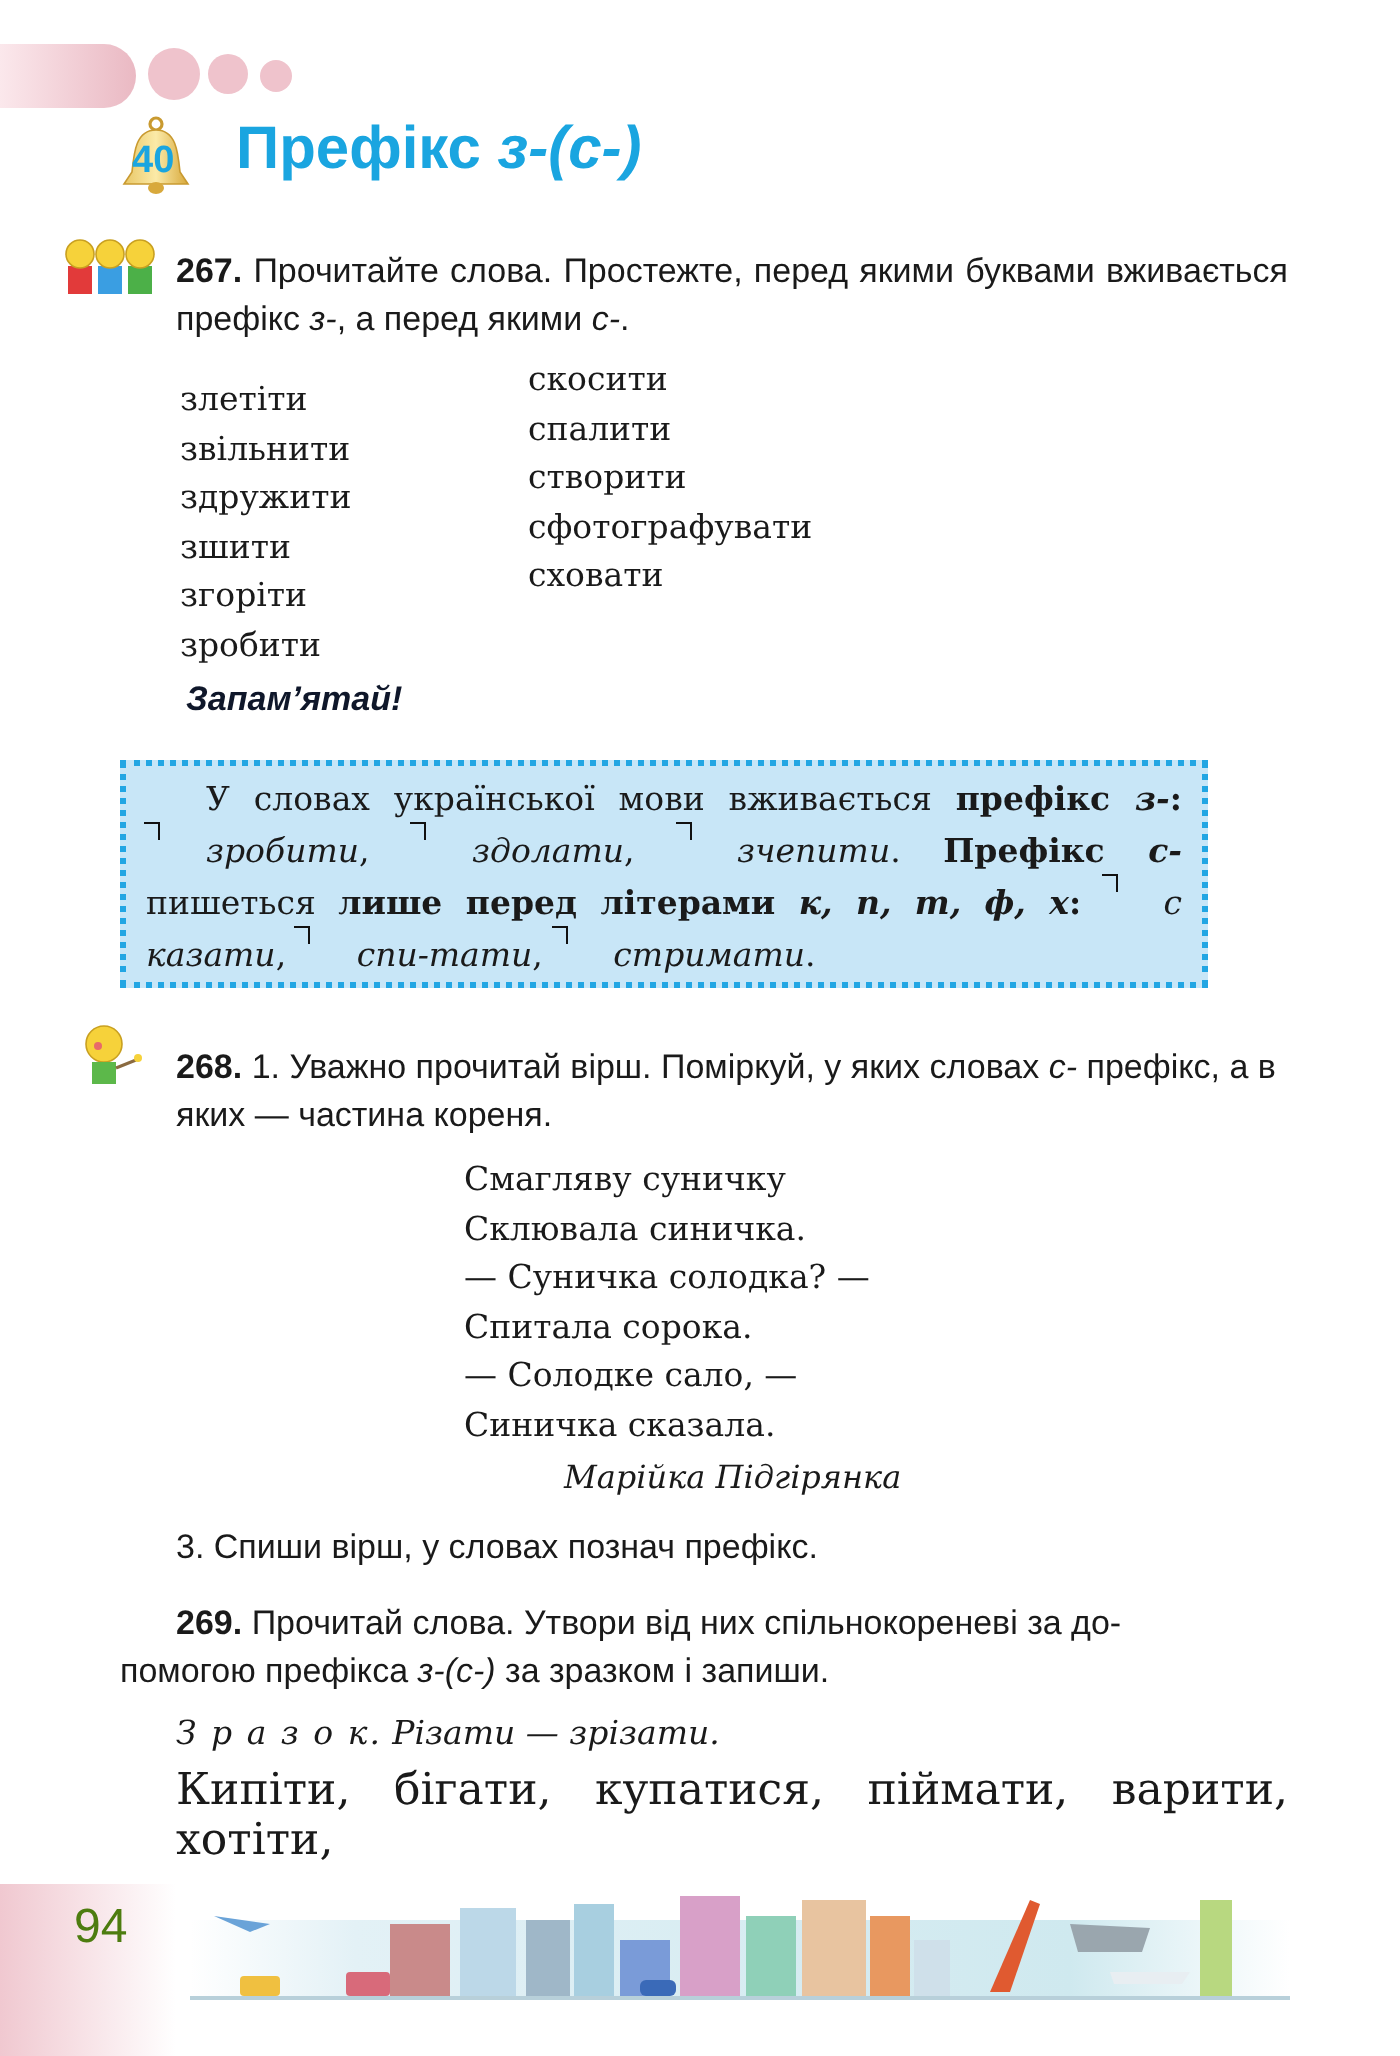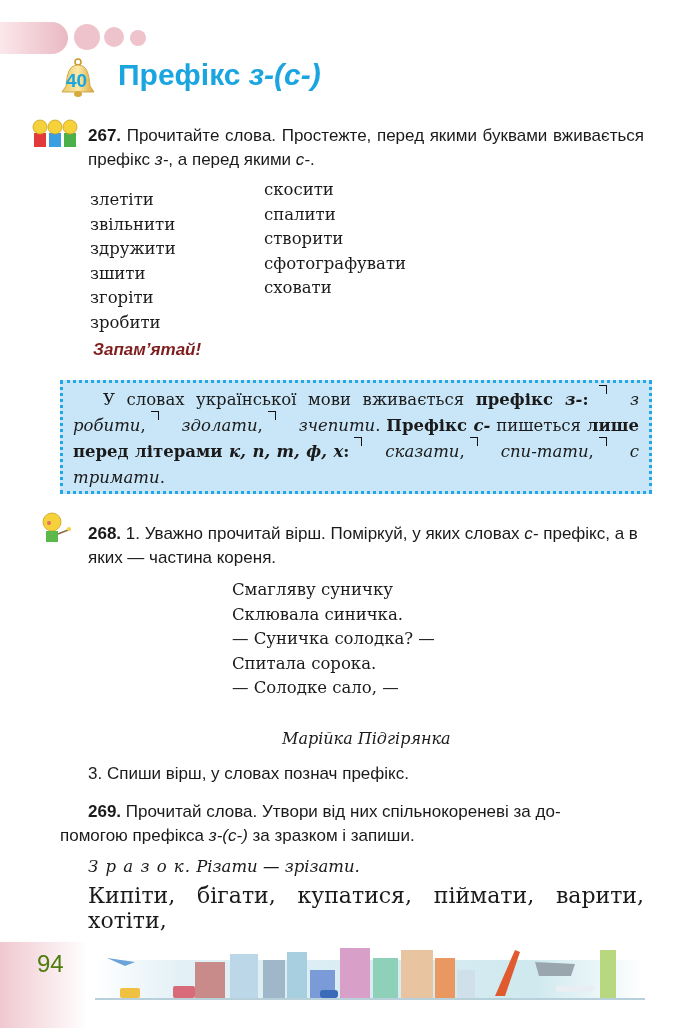--- a/index.html
+++ b/index.html
@@ -12,23 +12,23 @@
   .bell { position: absolute; left: 58px; top: 58px; width: 40px; height: 42px; }
   .bell-num { position: absolute; left: 66px; top: 70px; font-size: 19px; font-weight: bold; color: #1aa5e0; }
   .title { position: absolute; left: 118px; top: 58px; font-size: 30px; font-weight: bold; color: #1aa5e0; }
   .title i { font-style: italic; font-weight: bold; }
 
   .p { position: absolute; font-size: 17px; line-height: 24px; }
   .num { font-weight: bold; }
   .words { position: absolute; font-family: "DejaVu Serif", serif; font-size: 16.5px; line-height: 24.5px; }
   .words div { white-space: nowrap; }
 
-  .remember { position: absolute; left: 93px; top: 340px; font-size: 17px; font-weight: bold; font-style: italic; color: #7f1d1d; }
+  .remember { position: absolute; left: 93px; top: 340px; font-size: 17px; font-weight: bold; font-style: italic; color: #0f172a; }
 
-  .rule-box { position: absolute; left: 60px; top: 380px; width: 592px; height: 114px; background: #c8e6f7; border: 3px dotted #23a6e3; box-sizing: border-box; padding: 4px 10px; font-family: "DejaVu Serif", serif; font-size: 16.5px; line-height: 26px; text-align: justify; }
+  .rule-box { position: absolute; left: 60px; top: 380px; width: 544px; height: 114px; background: #c8e6f7; border: 3px dotted #23a6e3; box-sizing: border-box; padding: 4px 10px; font-family: "DejaVu Serif", serif; font-size: 16.5px; line-height: 26px; text-align: justify; }
   .rule-box b { font-weight: bold; }
   .pfx { position: relative; display: inline-block; }
   .pfx::before { content: ""; position: absolute; left: -1px; top: -2px; width: 7px; height: 8px; border-top: 1.3px solid #111; border-right: 1.3px solid #111; }
 
   .poem { position: absolute; left: 232px; top: 578px; font-family: "DejaVu Serif", serif; font-size: 16.5px; line-height: 24.5px; }
   .author { position: absolute; left: 282px; top: 729px; font-family: "DejaVu Serif", serif; font-style: italic; font-size: 16px; }
 
   .foot-band { position: absolute; left: 0; top: 942px; width: 88px; height: 86px; background: linear-gradient(90deg, #f0c8d0 0%, #ffffff 100%); }
   .page-num { position: absolute; left: 37px; top: 950px; font-size: 24px; color: #4d7c0f; }
   .city { position: absolute; left: 95px; top: 940px; width: 550px; height: 62px; }
@@ -108,20 +108,21 @@
   <span class="num">268.</span><span> 1. Уважно прочитай вірш. Поміркуй, у яких словах </span><i>с-</i><span> префікс, а в яких — частина кореня.</span>
 </div>
 <style></style>
 
 <div class="poem">
   <div>Смагляву суничку</div>
   <div>Склювала синичка.</div>
   <div>— Суничка солодка? —</div>
   <div>Спитала сорока.</div>
   <div>— Солодке сало, —</div>
+  <div>Синичка сказала.</div>
 </div>
 <div class="author">Марійка Підгірянка</div>
 <div class="p" style="left:88px;top:762px;">3. Спиши вірш, у словах познач префікс.</div>
 
 <div class="p" style="left:60px;top:800px;width:584px;">
   <div style="padding-left:28px;"><span class="num">269.</span><span>  Прочитай слова. Утвори від них спільнокореневі за до-</span></div>
   <div><span>помогою префікса </span><i>з-(с-)</i><span> за зразком і запиши.</span></div>
 </div>
 <div class="serif" style="position:absolute;left:88px;top:857px;font-size:16.5px;font-style:italic;">
   <span style="letter-spacing:1px;">З р а з о к.</span><span> Різати — зрізати.</span>

